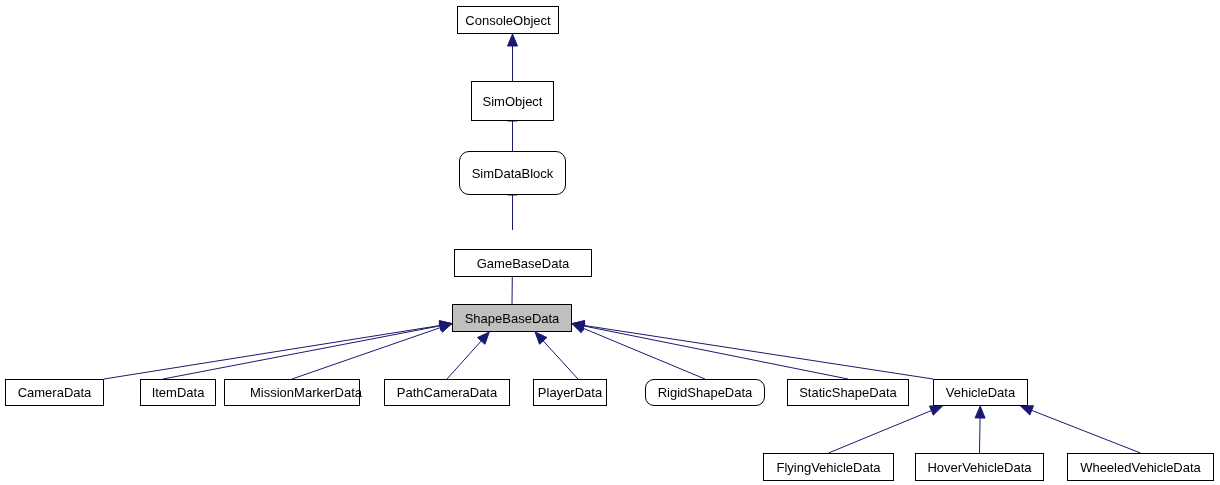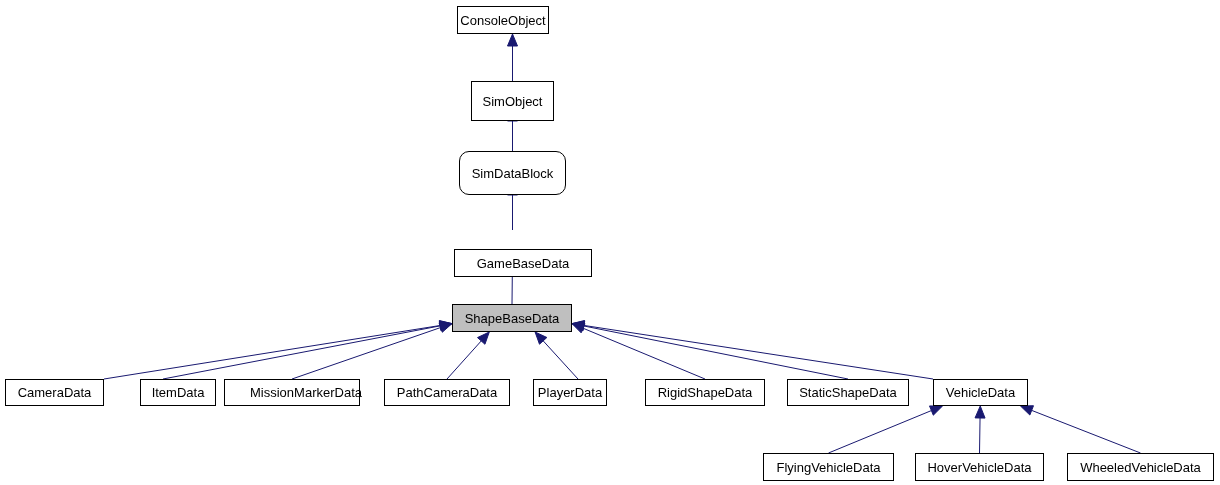--- a/index.html
+++ b/index.html
@@ -38,28 +38,28 @@
     <line x1="933" y1="379" x2="583.8611432551936" y2="325.4202419289134" stroke="#191970" stroke-width="1"></line>
     <polygon points="572,323.6 584.6195773922409,320.47809890591606 583.1027091181463,330.36238495191077" fill="#191970" stroke="#191970"></polygon>
     <line x1="828.5" y1="453" x2="931.4058793355225" y2="410.5738918528986" stroke="#191970" stroke-width="1"></line>
     <polygon points="942.5,406 933.3116676075637,415.19644212976425 929.5000910634814,405.951341576033" fill="#191970" stroke="#191970"></polygon>
     <line x1="979.5" y1="453" x2="980.0585350140786" y2="417.9984724510733" stroke="#191970" stroke-width="1"></line>
     <polygon points="980.25,406 985.0578985353592,418.0782495285406 975.0591714927981,417.91869537360606" fill="#191970" stroke="#191970"></polygon>
     <line x1="1140.5" y1="453" x2="1031.673539009195" y2="410.3763027786014" stroke="#191970" stroke-width="1"></line>
     <polygon points="1020.5,406 1033.496998500279,405.7206615247701 1029.8500795181112,415.03194403243276" fill="#191970" stroke="#191970"></polygon>
   </svg>
 
-<div class="node" id="n-ConsoleObject" style="left: 457px; top: 6px; width: 92px; height: 28px;">ConsoleObject</div>
+<div class="node" id="n-ConsoleObject" style="left: 457px; top: 6px; width: 102px; height: 28px;">ConsoleObject</div>
 <div class="node" id="n-SimObject" style="left: 471px; top: 81px; width: 83px; height: 40px;">SimObject</div>
 <div class="node" id="n-SimDataBlock" style="left: 459px; top: 151px; width: 107px; height: 44px; border-radius: 10px;">SimDataBlock</div>
 <div class="node" id="n-GameBaseData" style="left: 454px; top: 230px; width: 138px; height: 28px; margin-top: 19px;">GameBaseData</div>
 <div class="node current" id="n-ShapeBaseData" style="left: 452px; top: 304px; width: 120px; height: 28px;">ShapeBaseData</div>
 <div class="node" id="n-CameraData" style="left: 5px; top: 379px; width: 99px; height: 27px;">CameraData</div>
 <div class="node" id="n-ItemData" style="left: 140px; top: 379px; width: 76px; height: 27px;">ItemData</div>
 <div class="node" id="n-MissionMarkerData" style="left: 224px; top: 379px; width: 136px; height: 27px; padding-left: 28px;">MissionMarkerData</div>
 <div class="node" id="n-PathCameraData" style="left: 384px; top: 379px; width: 126px; height: 27px;">PathCameraData</div>
 <div class="node" id="n-PlayerData" style="left: 533px; top: 379px; width: 74px; height: 27px;">PlayerData</div>
-<div class="node" id="n-RigidShapeData" style="left: 645px; top: 379px; width: 120px; height: 27px;">RigidShapeData</div>
+<div class="node" id="n-RigidShapeData" style="left: 645px; top: 379px; width: 120px; height: 27px; border-radius: 9px;">RigidShapeData</div>
 <div class="node" id="n-StaticShapeData" style="left: 787px; top: 379px; width: 122px; height: 27px;">StaticShapeData</div>
 <div class="node" id="n-VehicleData" style="left: 933px; top: 379px; width: 95px; height: 27px;">VehicleData</div>
 <div class="node" id="n-FlyingVehicleData" style="left: 763px; top: 453px; width: 131px; height: 28px;">FlyingVehicleData</div>
 <div class="node" id="n-HoverVehicleData" style="left: 915px; top: 453px; width: 129px; height: 28px;">HoverVehicleData</div>
 <div class="node" id="n-WheeledVehicleData" style="left: 1067px; top: 453px; width: 147px; height: 28px;">WheeledVehicleData</div>
 
 </body></html>

